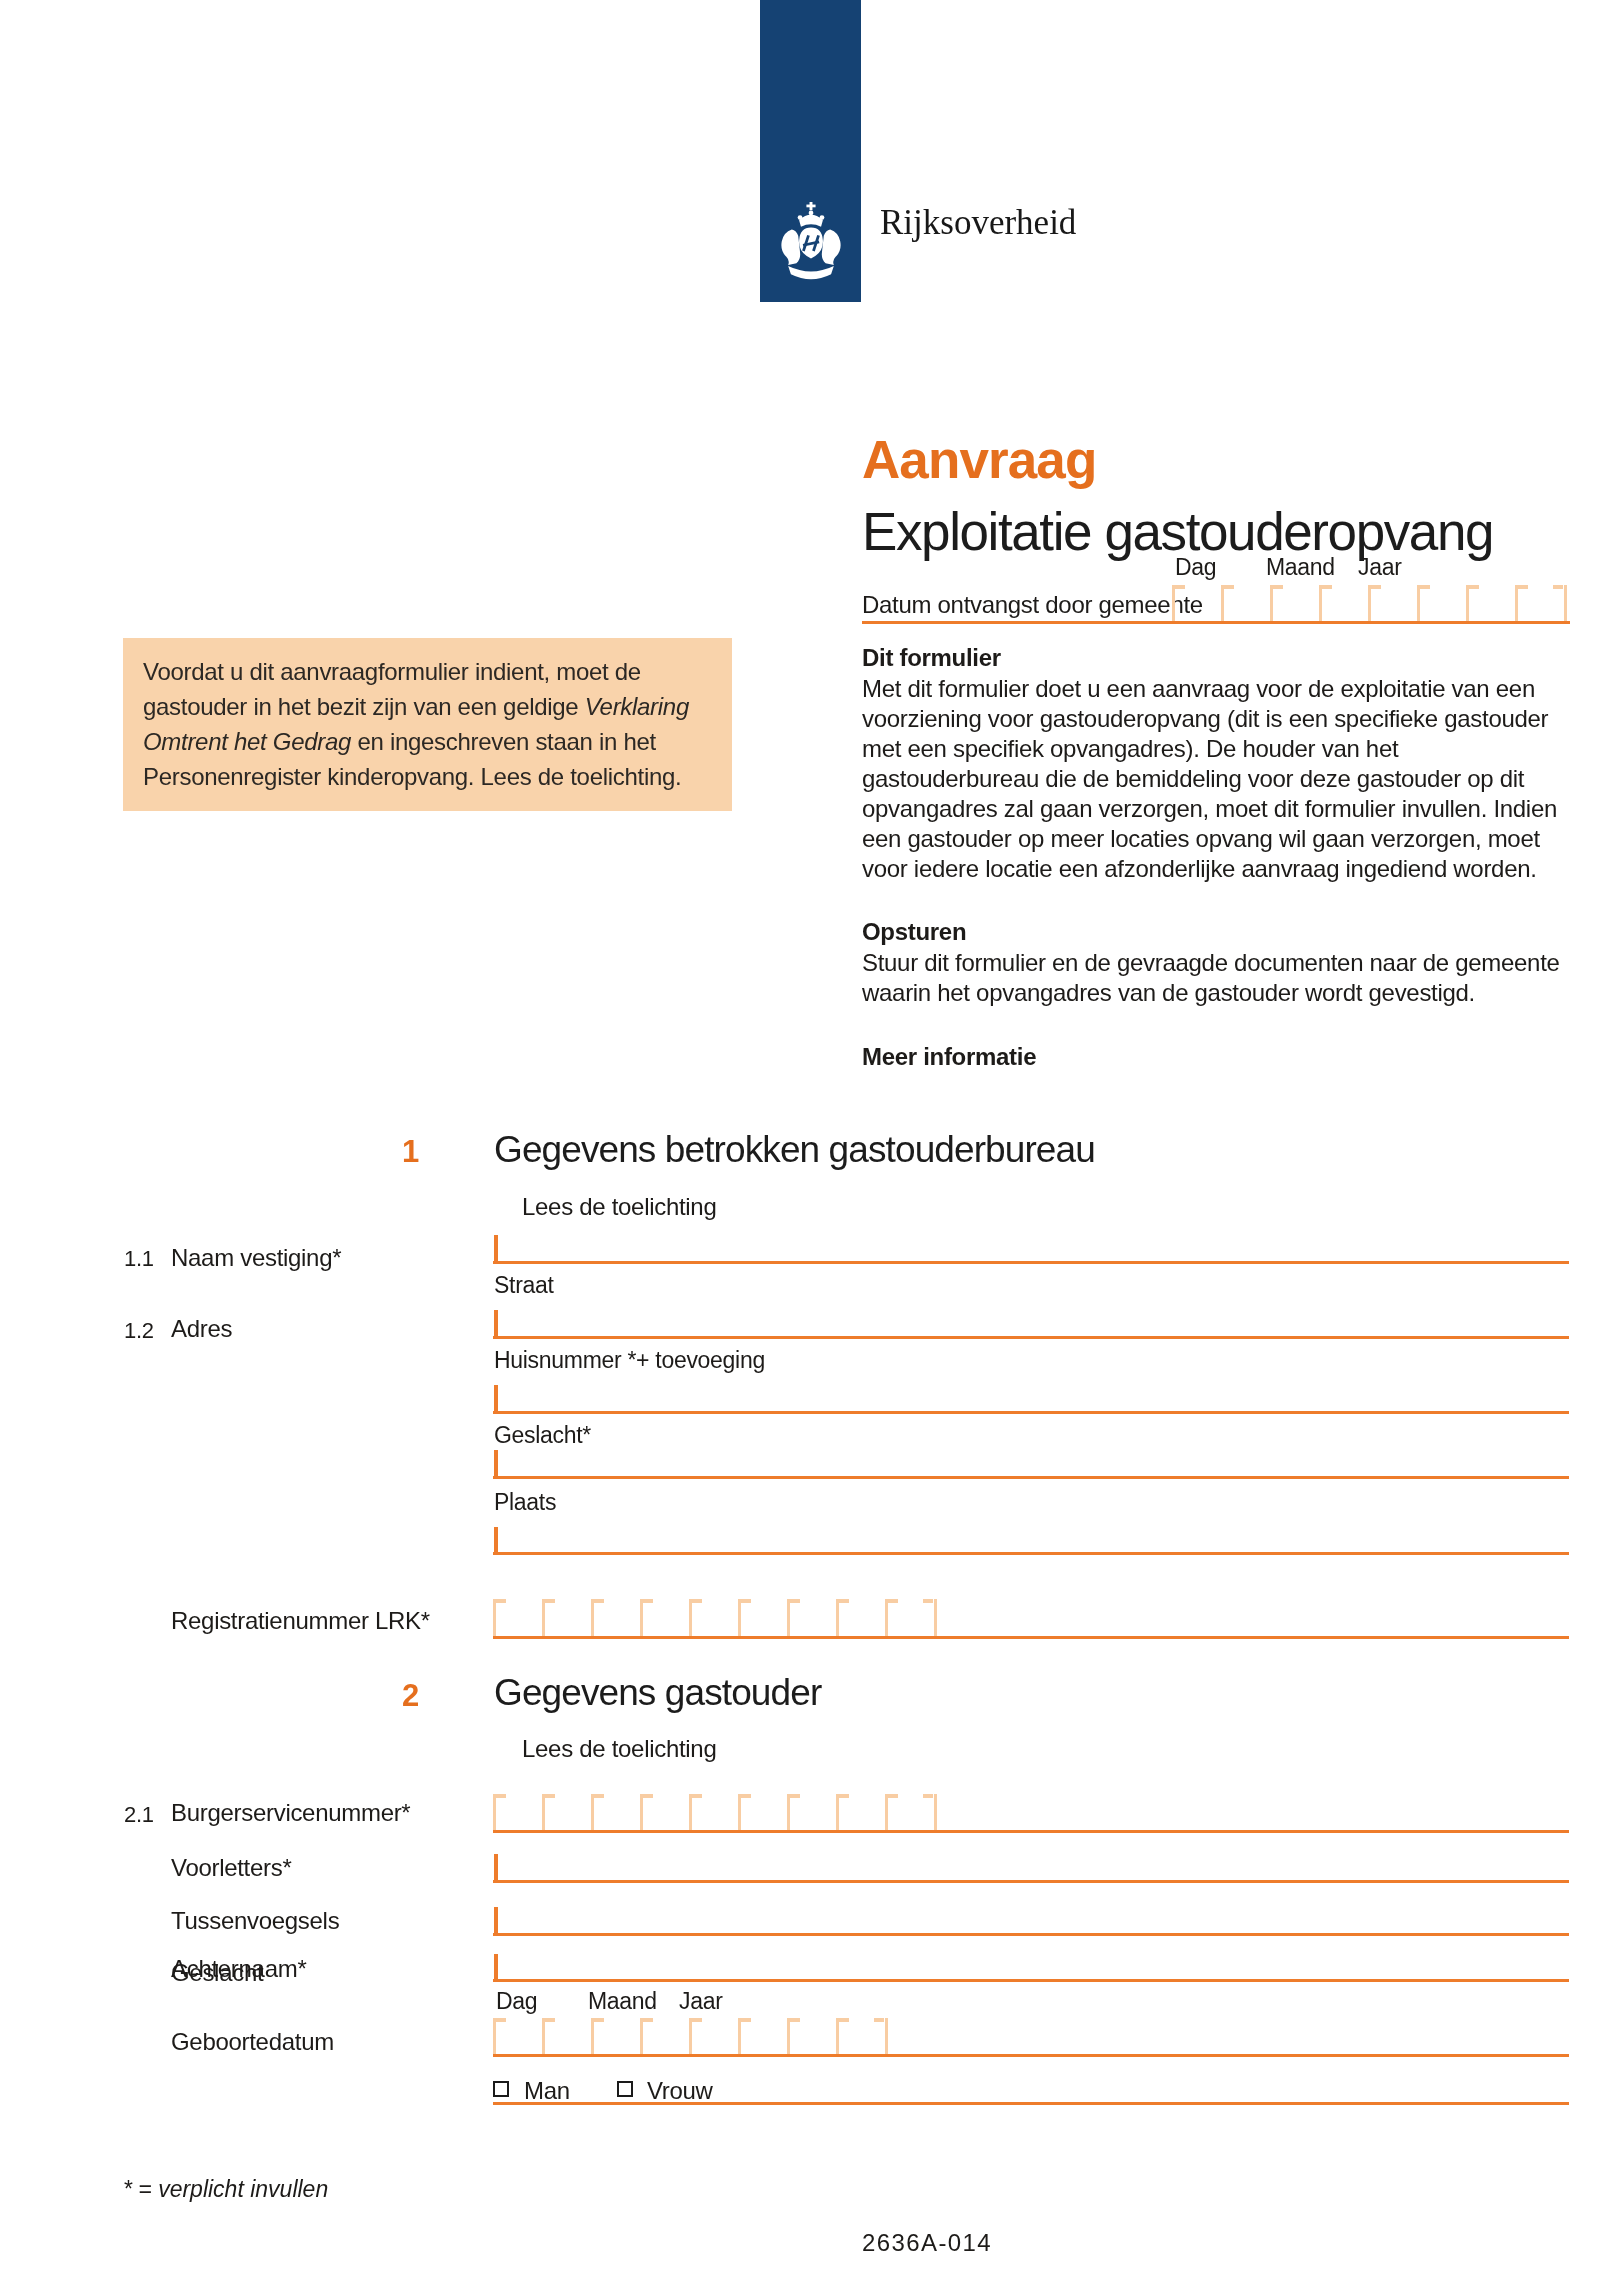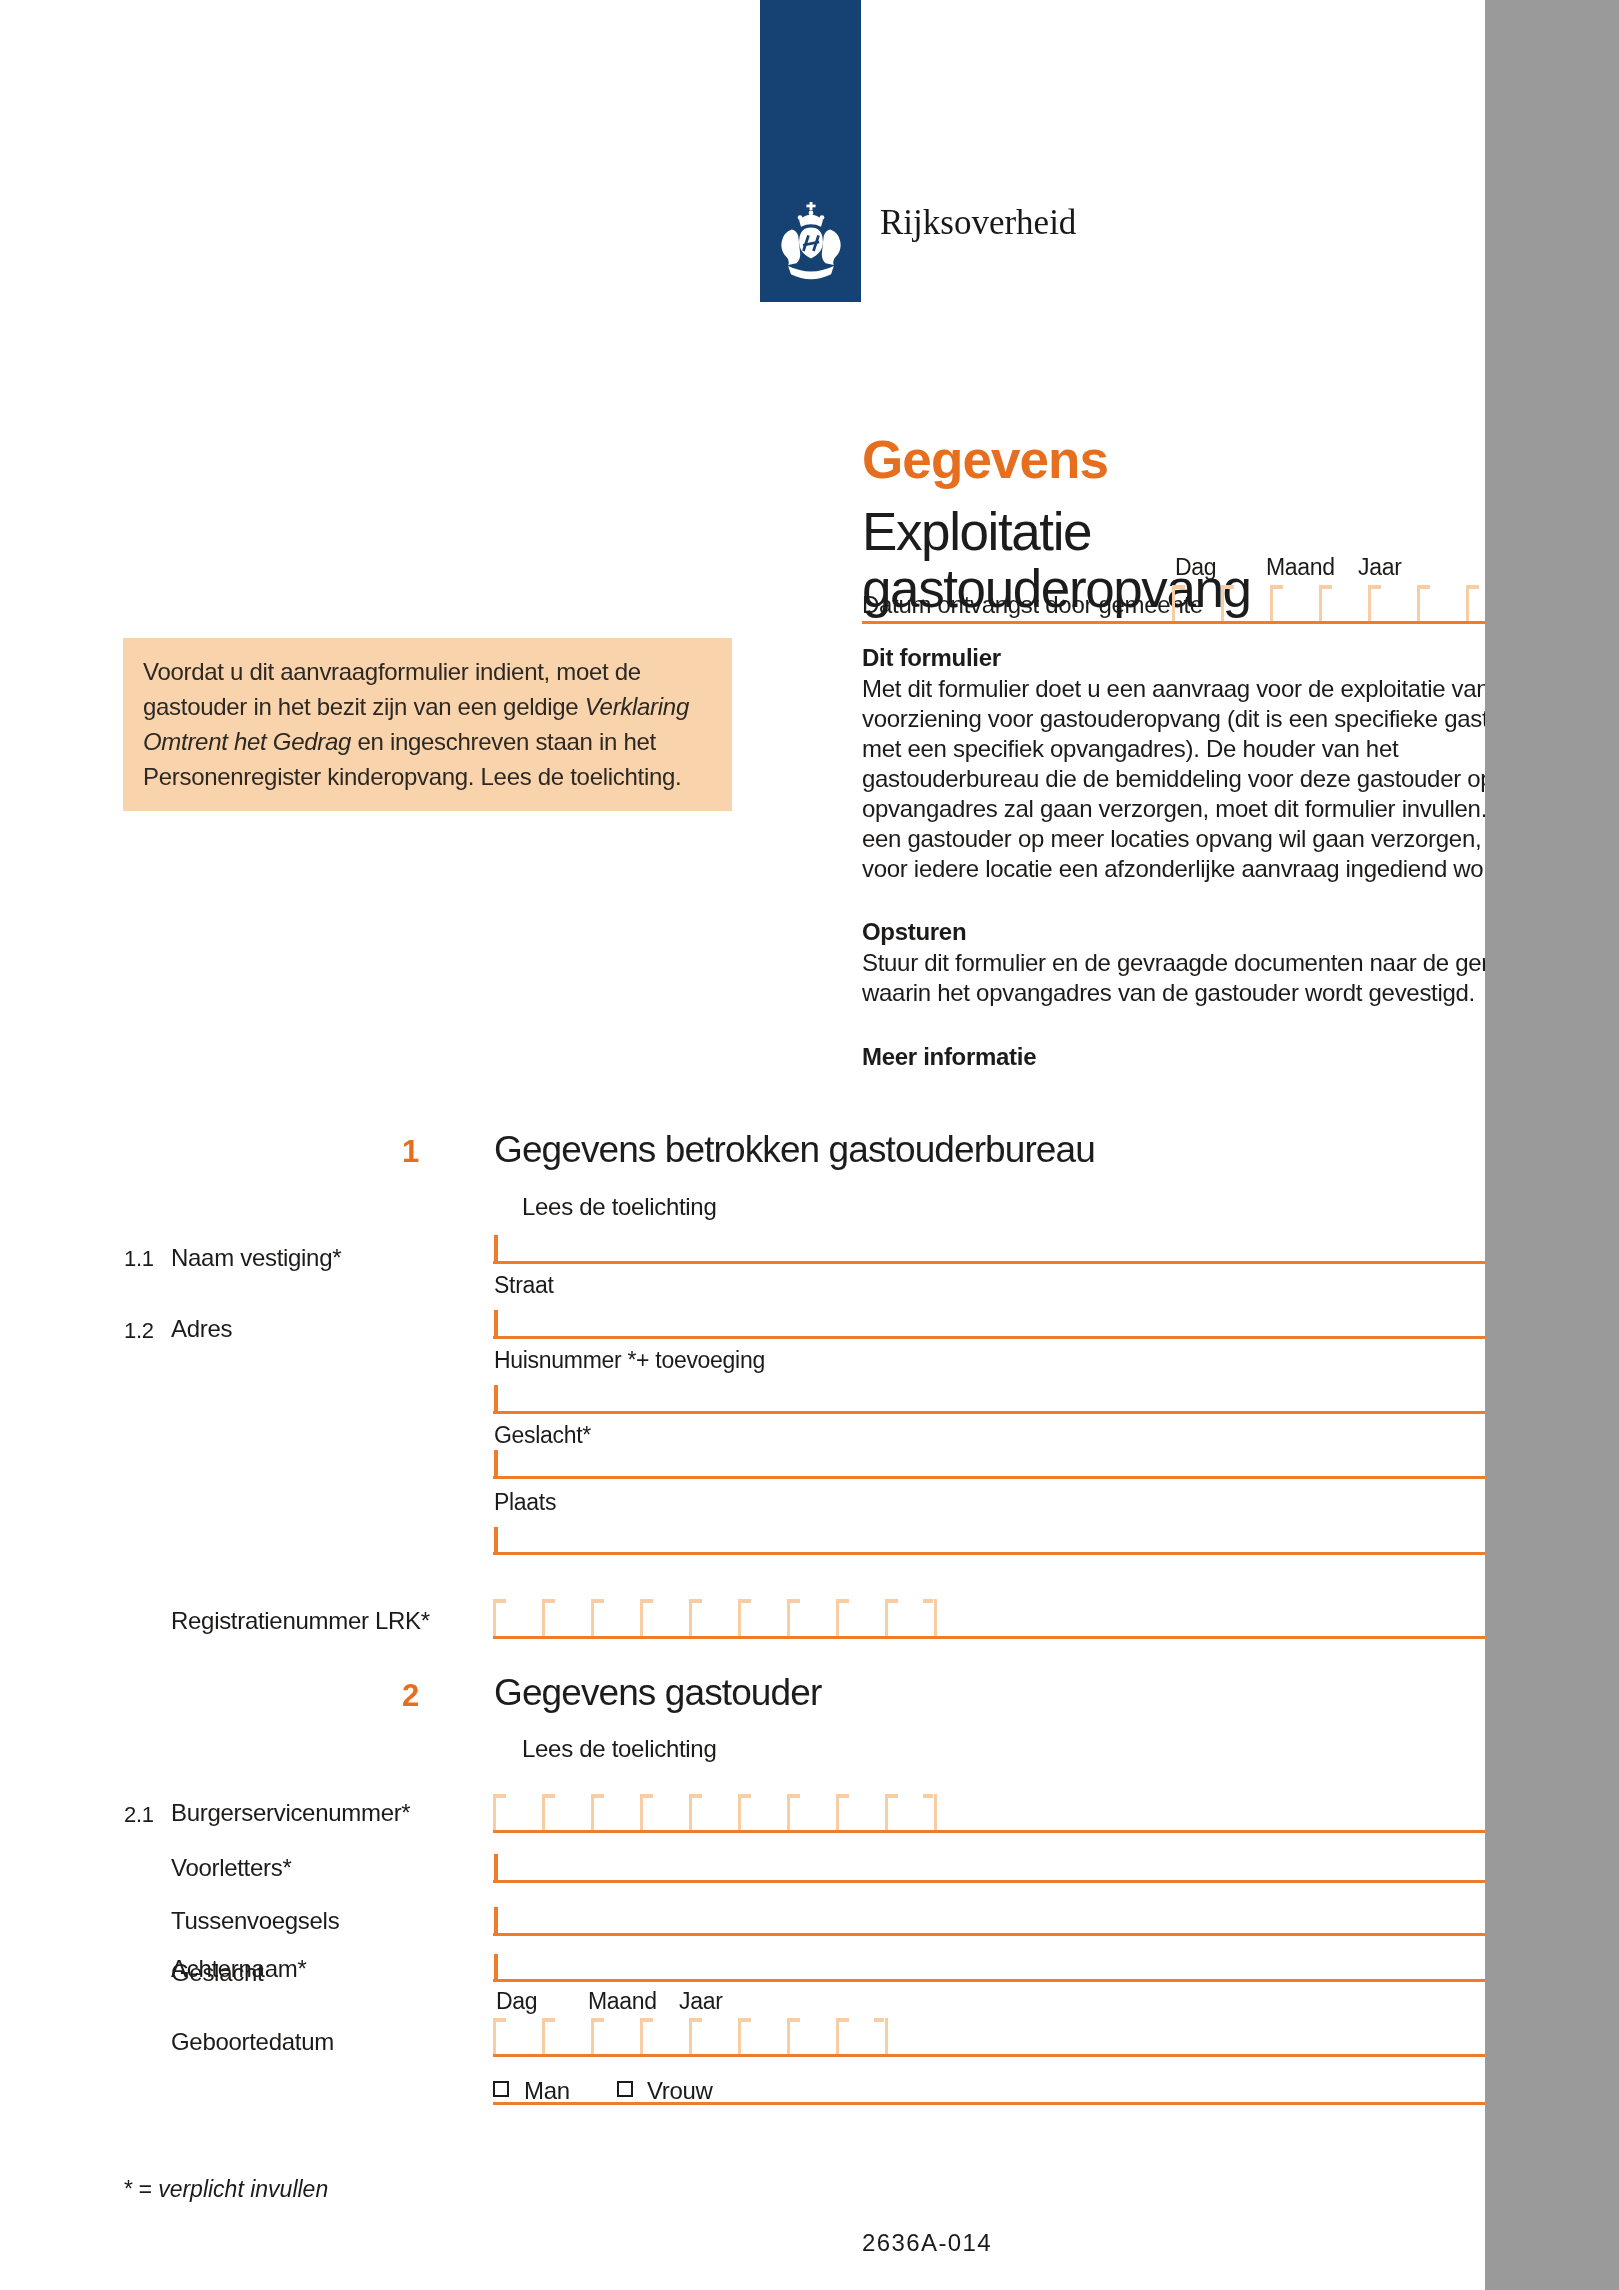--- a/index.html
+++ b/index.html
@@ -5,23 +5,23 @@
   html,body{margin:0;padding:0;background:#9a9a9a;}
   :root{
     --blue:#154273;
     --orange:#e56f1e;
     --line:#ee7c2b;
     --pale:#f8cda3;
     --boxbg:#f9d3ab;
     --ink:#1d1b19;
   }
   #page{
-    position:relative;width:1461px;height:2291px;background:#ffffff;
+    position:relative;width:1619px;height:2291px;background:#ffffff;
     font-family:"Liberation Sans", sans-serif;color:var(--ink);
-    overflow:hidden;letter-spacing:-0.3px;padding-left:24px;
+    overflow:hidden;letter-spacing:-0.3px;
   }
   .abs{position:absolute;}
   
   .banner{left:760px;top:0;width:101px;height:302px;background:var(--blue);}
   .emblem{position:absolute;left:50%;bottom:16.4px;transform:translateX(-50%);}
   .brand{left:880px;top:203px;font-family:"Liberation Serif", serif;font-size:35px;line-height:40px;color:#181818;letter-spacing:0;}
   .title-accent{left:862px;top:431px;font-size:53px;line-height:57px;font-weight:bold;color:var(--orange);letter-spacing:-0.9px;}
   .title-main{left:862px;top:503px;font-size:53px;line-height:57px;font-weight:normal;color:#1c1c1c;letter-spacing:-1.4px;}
   
   .lab{font-size:24px;line-height:29px;color:var(--ink);}
@@ -73,21 +73,21 @@
       </g>
       <g fill="#154273">
         <rect x="30" y="36" width="3" height="18" transform="rotate(18 31 45)"></rect>
         <rect x="41" y="36" width="3" height="18" transform="rotate(18 42 45)"></rect>
         <rect x="28" y="44" width="18" height="3" transform="rotate(-12 37 45)"></rect>
       </g>
     </svg>
   </div>
   <div class="abs brand">Rijksoverheid</div>
 
-  <div class="abs title-accent">Gegevens</div>
+  <div class="abs title-accent">Aanvraag</div>
   <div class="abs title-main">Exploitatie gastouderopvang</div>
 
   <div class="abs sublab" style="left:1175px;top:554px;">Dag</div>
   <div class="abs sublab" style="left:1266px;top:554px;">Maand</div>
   <div class="abs sublab" style="left:1358px;top:554px;">Jaar</div>
   <div class="abs lab" style="left:862px;top:590px;">Datum ontvangst door gemeente</div>
   <div class="abs comb" style="left:1172px;top:585px;">
       <span class="cell"></span>
       <span class="cell"></span>
       <span class="cell"></span>

